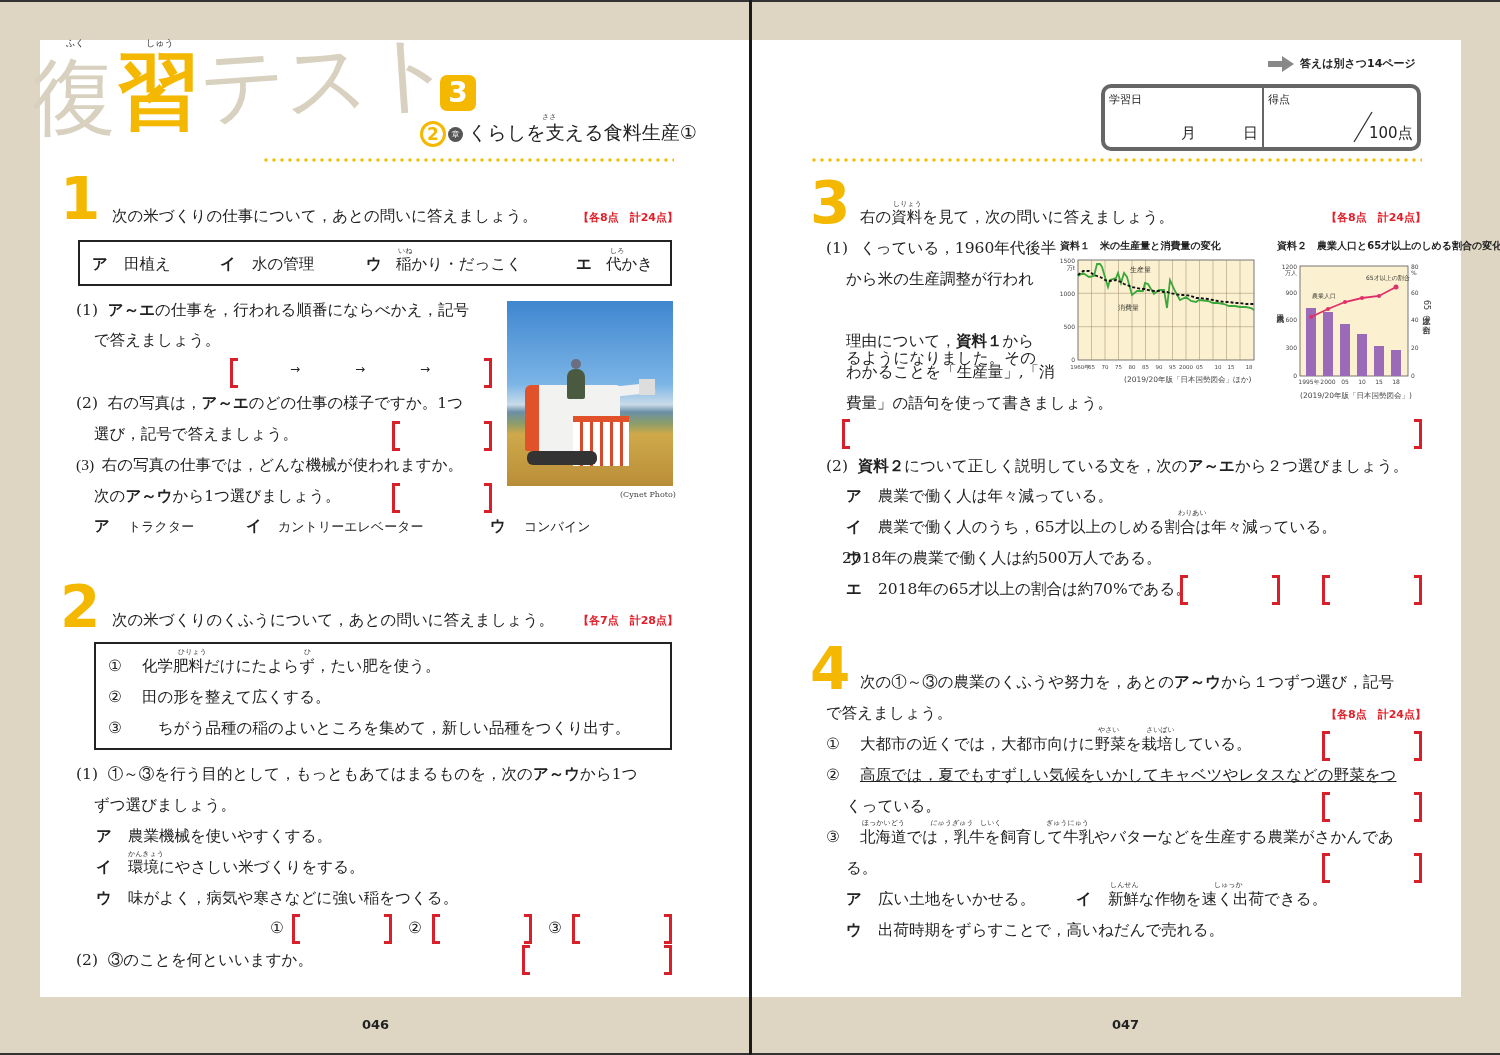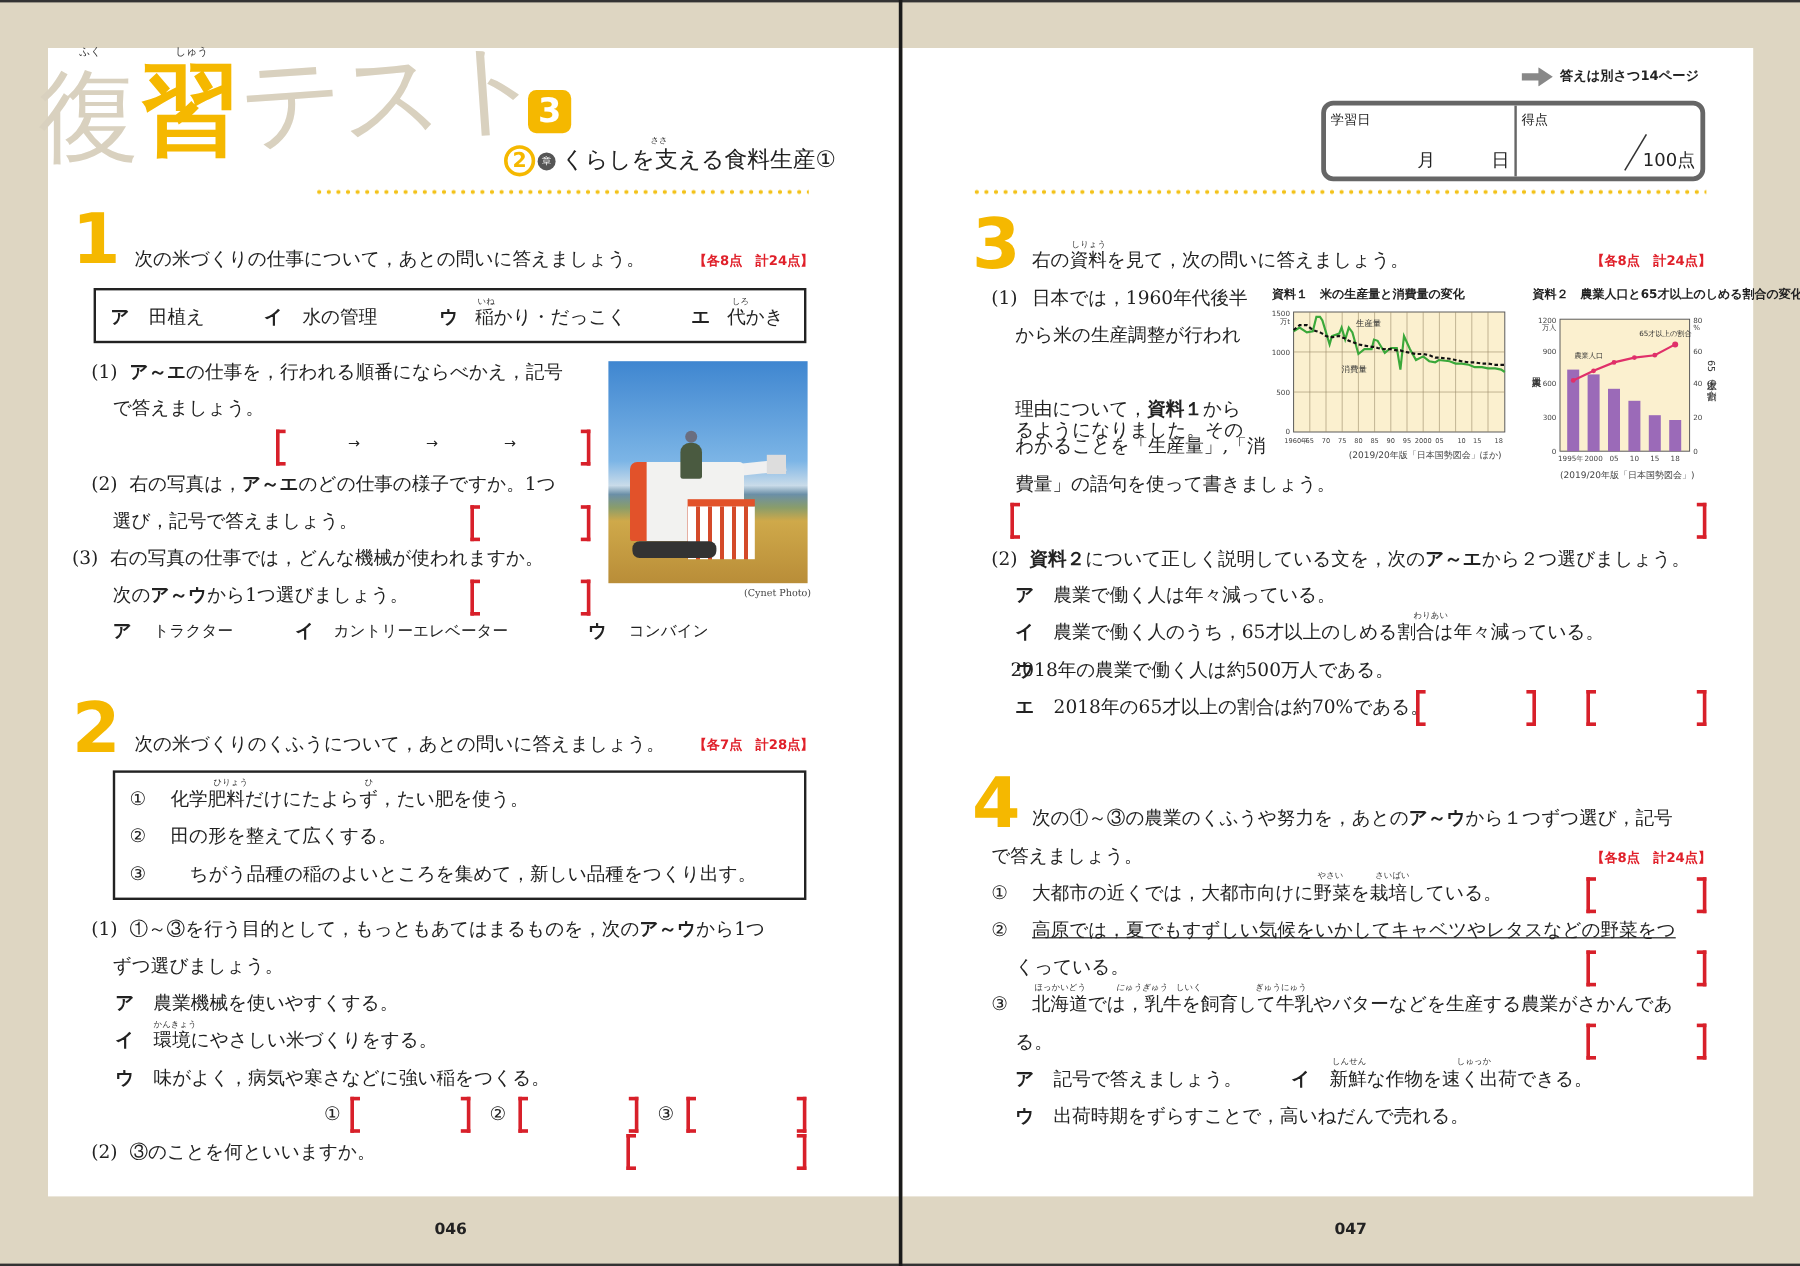--- a/index.html
+++ b/index.html
@@ -108,21 +108,21 @@
 <div class="arrow-sym" style="left:355px;top:362px;">→</div>
 <div class="arrow-sym" style="left:420px;top:362px;">→</div>
 
 <div class="abs txt" style="left:76px;top:393px;">
   <span>(2)</span>&nbsp;
   <span>右の写真は，</span><span class="b">ア～エ</span><span>のどの仕事の様子ですか。1つ</span>
 </div>
 <div class="abs txt" style="left:94px;top:424px;">選び，記号で答えましょう。</div>
 <div class="brkt" style="left:392px;top:421px;width:100px;"></div>
 
-<div class="abs txt" style="left:60px;top:455px;">
+<div class="abs txt" style="left:76px;top:455px;font-family:Liberation Serif, serif;">
   <span>(3)</span>&nbsp;
   <span>右の写真の仕事では，どんな機械が使われますか。</span>
 </div>
 <div class="abs txt" style="left:94px;top:486px;">
   <span>次の</span><span class="b">ア～ウ</span><span>から1つ選びましょう。</span>
 </div>
 <div class="brkt" style="left:392px;top:483px;width:100px;"></div>
 
 <div class="abs txt" style="left:94px;top:516px;"><span class="kana">ア</span></div>
 <div class="abs txt" style="left:128px;top:517px;font-size:13px;">トラクター</div>
@@ -200,21 +200,21 @@
   <div class="sb-val" style="left:264px;top:36px;">100点</div>
 </div>
 <div class="dotline" style="left:810px;top:158px;width:612px;"></div>
 
 <div class="bignum" style="left:810px;top:174px;">3</div>
 <div class="ruby" style="left:893px;top:199px;">しりょう</div>
 <div class="abs txt" style="left:860px;top:207px;">右の資料を見て，次の問いに答えましょう。</div>
 <div class="points" style="left:1326px;top:210px;">【各8点　計24点】</div>
 
 <div class="abs txt" style="left:826px;top:238px;">(1)</div>
-<div class="abs txt" style="left:860px;top:238px;">日本では，1960年代後半</div>
+<div class="abs txt" style="left:860px;top:238px;">くっている，1960年代後半</div>
 <div class="abs txt" style="left:846px;top:269px;">から米の生産調整が行われ</div>
 <div class="abs txt" style="left:846px;top:300px;margin-top:48px;">るようになりました。その</div>
 <div class="abs txt" style="left:846px;top:331px;">
   <span>理由について，</span><span class="b">資料１</span><span>から</span>
 </div>
 <div class="abs txt" style="left:846px;top:362px;">わかることを「生産量」,「消</div>
 <div class="abs txt" style="left:846px;top:393px;">費量」の語句を使って書きましょう。</div>
 <div class="brkt" style="left:842px;top:419px;width:580px;"></div>
 
 <div class="chart-title" style="left:1060px;top:240px;">資料１　米の生産量と消費量の変化</div>
@@ -353,21 +353,21 @@
 <div class="abs txt" style="left:826px;top:827px;">③</div>
 <div class="ruby" style="left:862px;top:818px;">ほっかいどう</div>
 <div class="ruby" style="left:930px;top:818px;font-style:italic;">にゅうぎゅう</div>
 <div class="ruby" style="left:980px;top:818px;">しいく</div>
 <div class="ruby" style="left:1046px;top:818px;">ぎゅうにゅう</div>
 <div class="abs txt" style="left:860px;top:827px;">北海道では，乳牛を飼育して牛乳やバターなどを生産する農業がさかんであ</div>
 <div class="abs txt" style="left:846px;top:858px;">る。</div>
 <div class="brkt" style="left:1322px;top:853px;width:100px;"></div>
 
 <div class="abs txt" style="left:846px;top:889px;"><span class="kana">ア</span></div>
-<div class="abs txt" style="left:878px;top:889px;">記号で答えましょう。</div>
+<div class="abs txt" style="left:878px;top:889px;">広い土地をいかせる。</div>
 <div class="abs txt" style="left:1076px;top:889px;"><span class="kana">イ</span></div>
 <div class="ruby" style="left:1110px;top:880px;">しんせん</div>
 <div class="ruby" style="left:1214px;top:880px;">しゅっか</div>
 <div class="abs txt" style="left:1108px;top:889px;">新鮮な作物を速く出荷できる。</div>
 <div class="abs txt" style="left:846px;top:920px;"><span class="kana">ウ</span></div>
 <div class="abs txt" style="left:878px;top:920px;">出荷時期をずらすことで，高いねだんで売れる。</div>
 
 <div class="pagenum" style="left:1112px;">047</div>
 
 </body></html>

